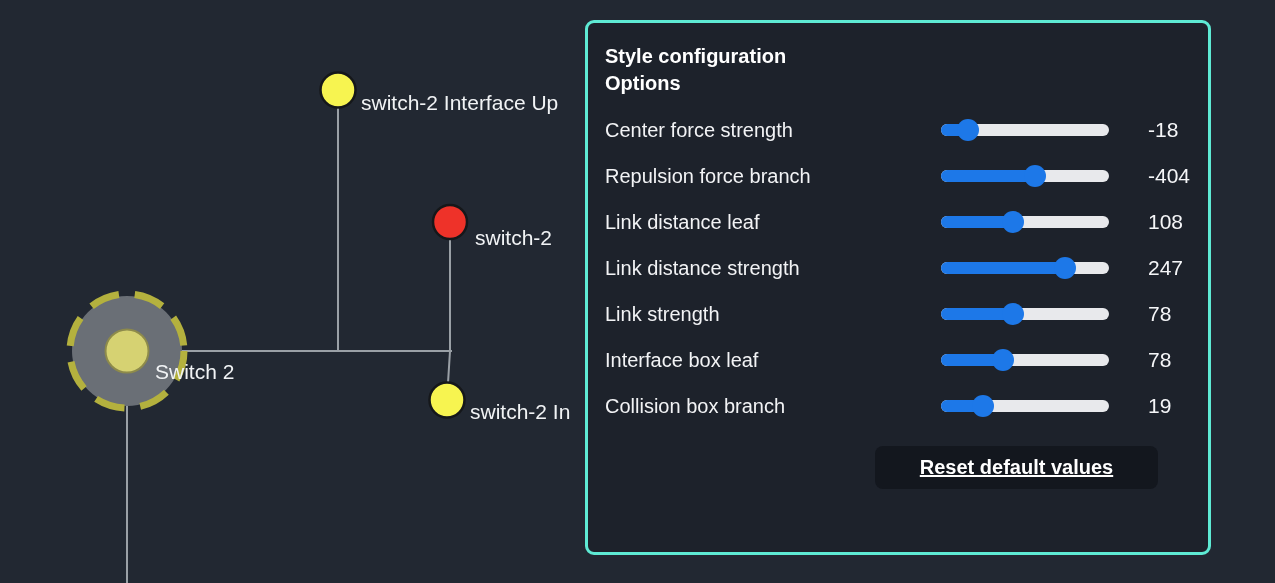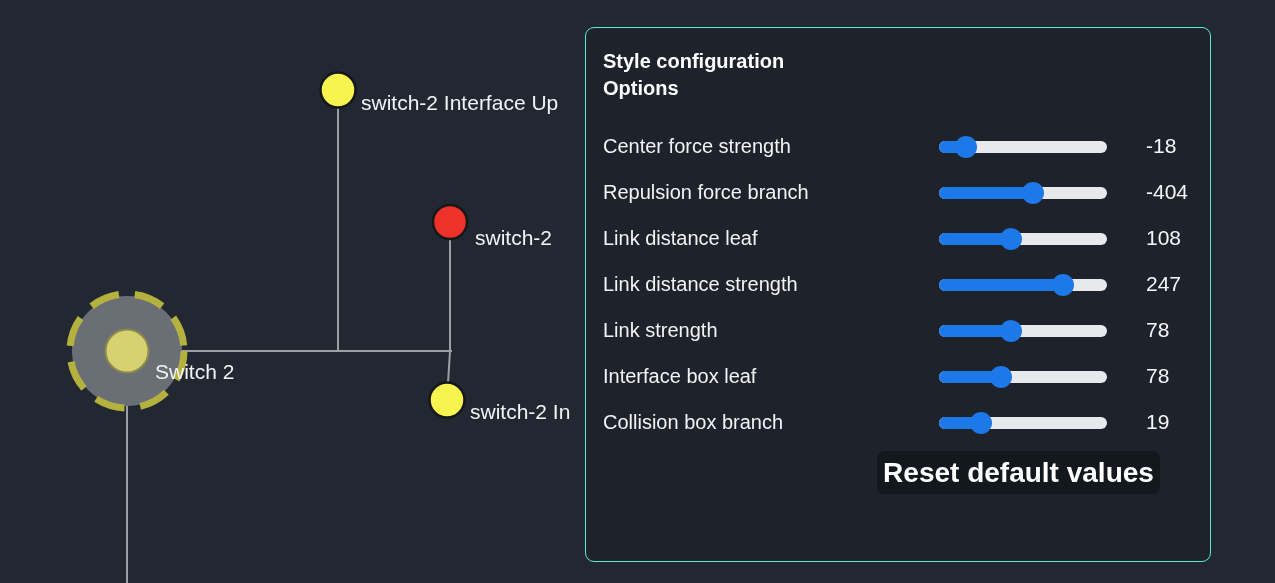--- a/index.html
+++ b/index.html
@@ -4,40 +4,40 @@
 <style>
   html,body{margin:0;padding:0;width:1275px;height:583px;overflow:hidden;
     background:#222832;font-family:"Liberation Sans","DejaVu Sans",sans-serif;}
   .stage{position:relative;width:1275px;height:583px;background:#222832;}
 
   
   .graph-svg{position:absolute;left:0;top:0;z-index:1;}
   .node-label{fill:#f1f3f5;font-size:21px;font-family:"Liberation Sans","DejaVu Sans",sans-serif;}
 
   
-  .panel{position:absolute;left:585px;top:27px;width:626px;height:535px;
-    box-sizing:border-box;background:#1d222b;border:1px solid #5eead4;
+  .panel{position:absolute;left:585px;top:20px;width:626px;height:535px;
+    box-sizing:border-box;background:#1d222b;border:3px solid #5eead4;
     border-radius:9px;z-index:2;padding:20px 17px 0 17px;color:#f5f6f8;}
   .panel-title{font-size:20px;font-weight:bold;line-height:27px;width:250px;
     margin-bottom:10px;color:#ffffff;}
   .rows{display:flex;flex-direction:column;}
-  .row{display:flex;align-items:flex-end;height:46px;gap:28px;}
+  .row{display:flex;align-items:center;height:46px;gap:28px;}
   .row-label{width:308px;font-size:20px;color:#f2f3f5;flex:none;}
   .slider{position:relative;width:168px;height:22px;flex:none;cursor:pointer;}
   .slider .track{position:absolute;left:0;right:0;top:5px;height:12px;
     background:#e8e9ec;border-radius:7px;}
   .slider .fill{position:absolute;left:0;top:5px;height:12px;
     background:#1d78e8;border-radius:7px 0 0 7px;}
   .slider .thumb{position:absolute;top:50%;width:22px;height:22px;border-radius:50%;
     background:#1d78e8;transform:translate(-50%,-50%);}
   .row-value{margin-left:11px;font-size:21px;color:#f5f6f8;white-space:nowrap;}
   .button-row{display:flex;justify-content:flex-end;margin-top:17px;padding-right:33px;}
-  .reset-btn{background:#13171e;color:#ffffff;font-weight:bold;font-size:28px;
+  .reset-btn{background:#13171e;color:#ffffff;font-weight:bold;font-size:20px;
     font-family:"Liberation Sans","DejaVu Sans",sans-serif;
-    border:none;border-radius:8px;width:283px;height:43px;cursor:pointer;}
+    border:none;border-radius:8px;width:283px;height:43px;cursor:pointer;text-decoration:underline;}
 </style>
 </head>
 <body>
 
 <div class="stage">
 
   <svg class="graph-svg" width="1275" height="583" viewBox="0 0 1275 583">
 
     <g stroke="#9aa0a6" stroke-width="2">
       <line x1="127" y1="351" x2="127" y2="583"></line>

